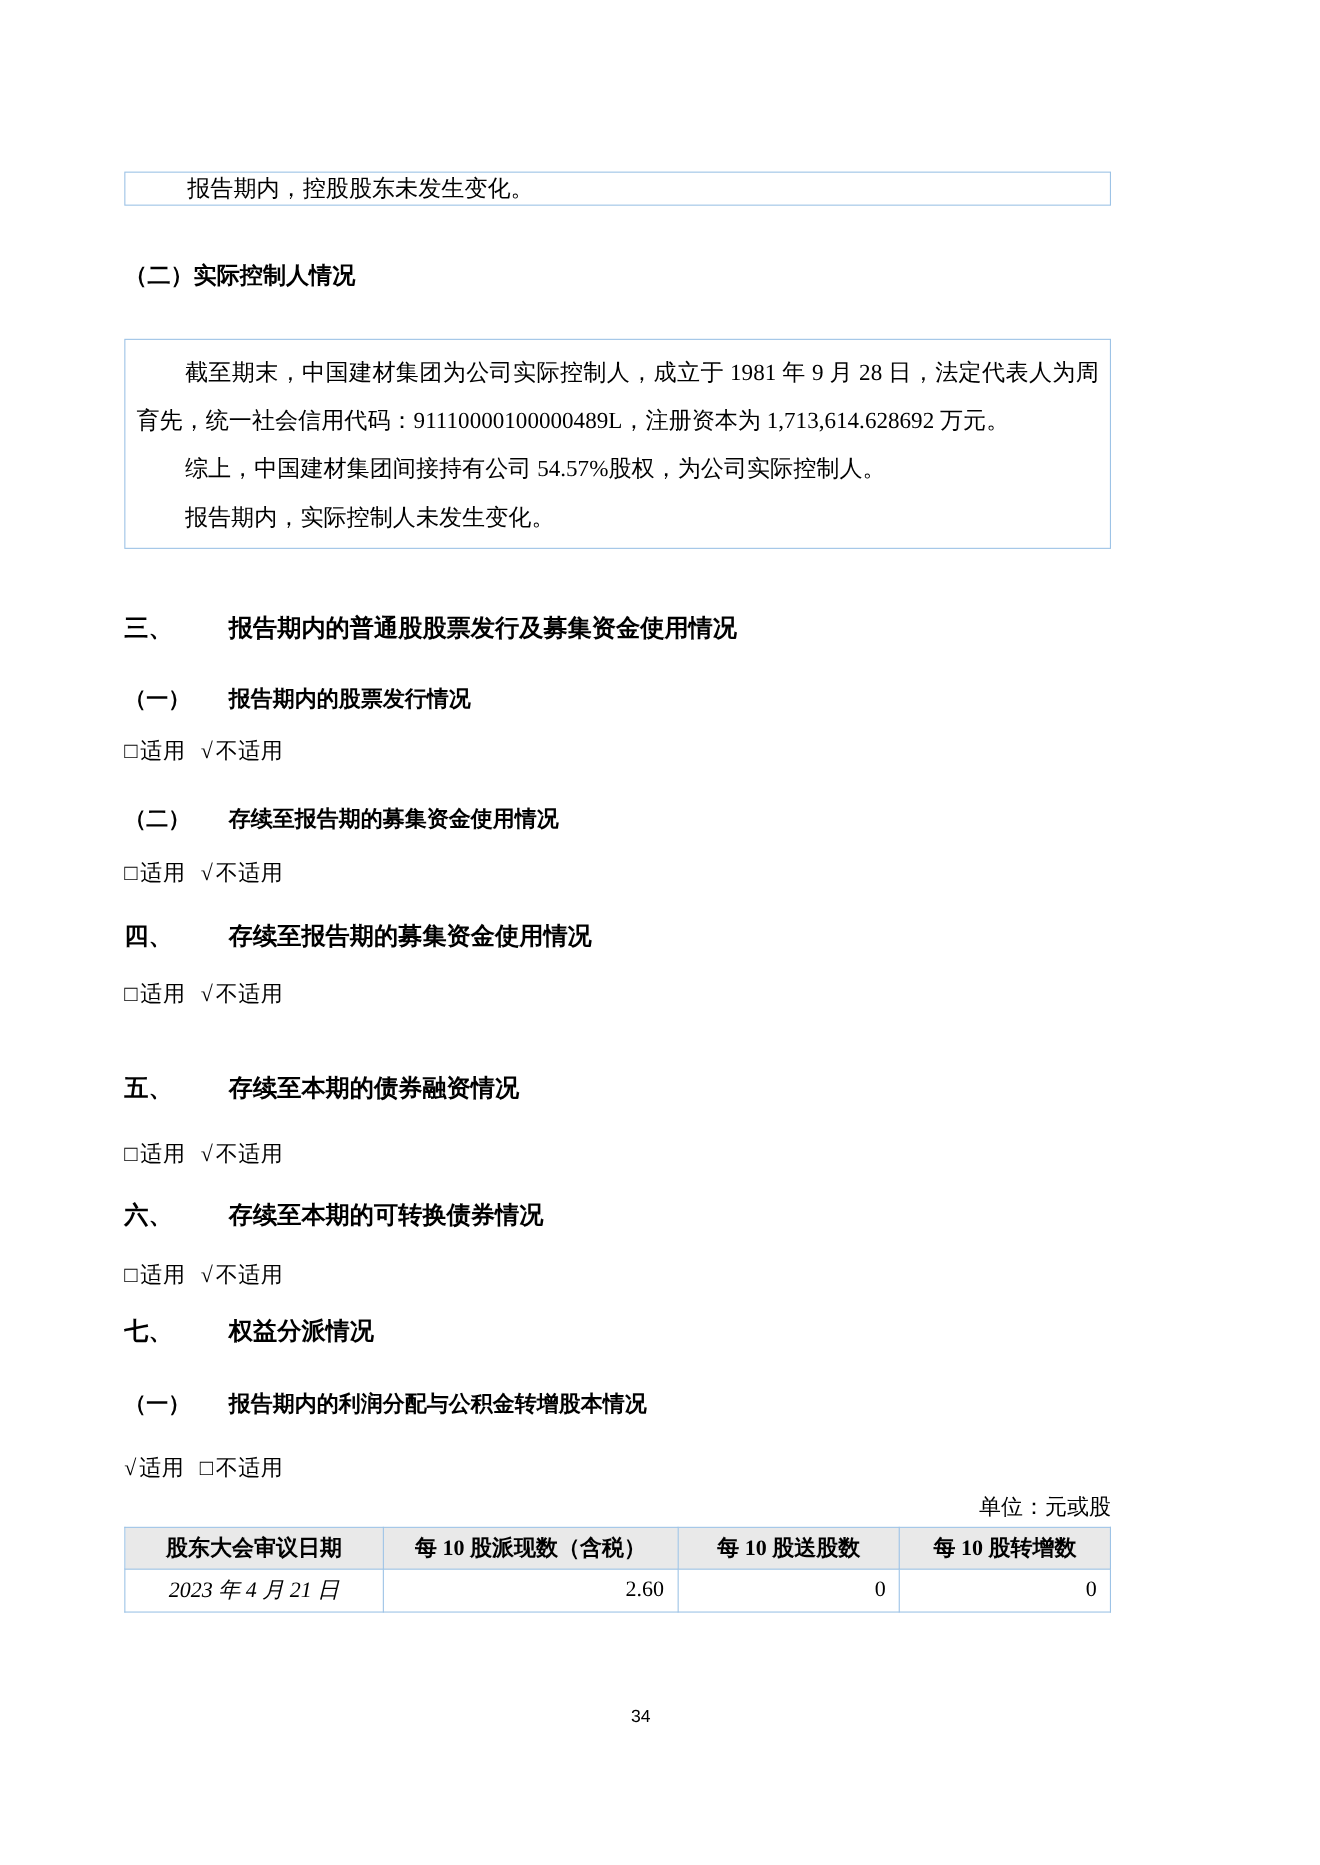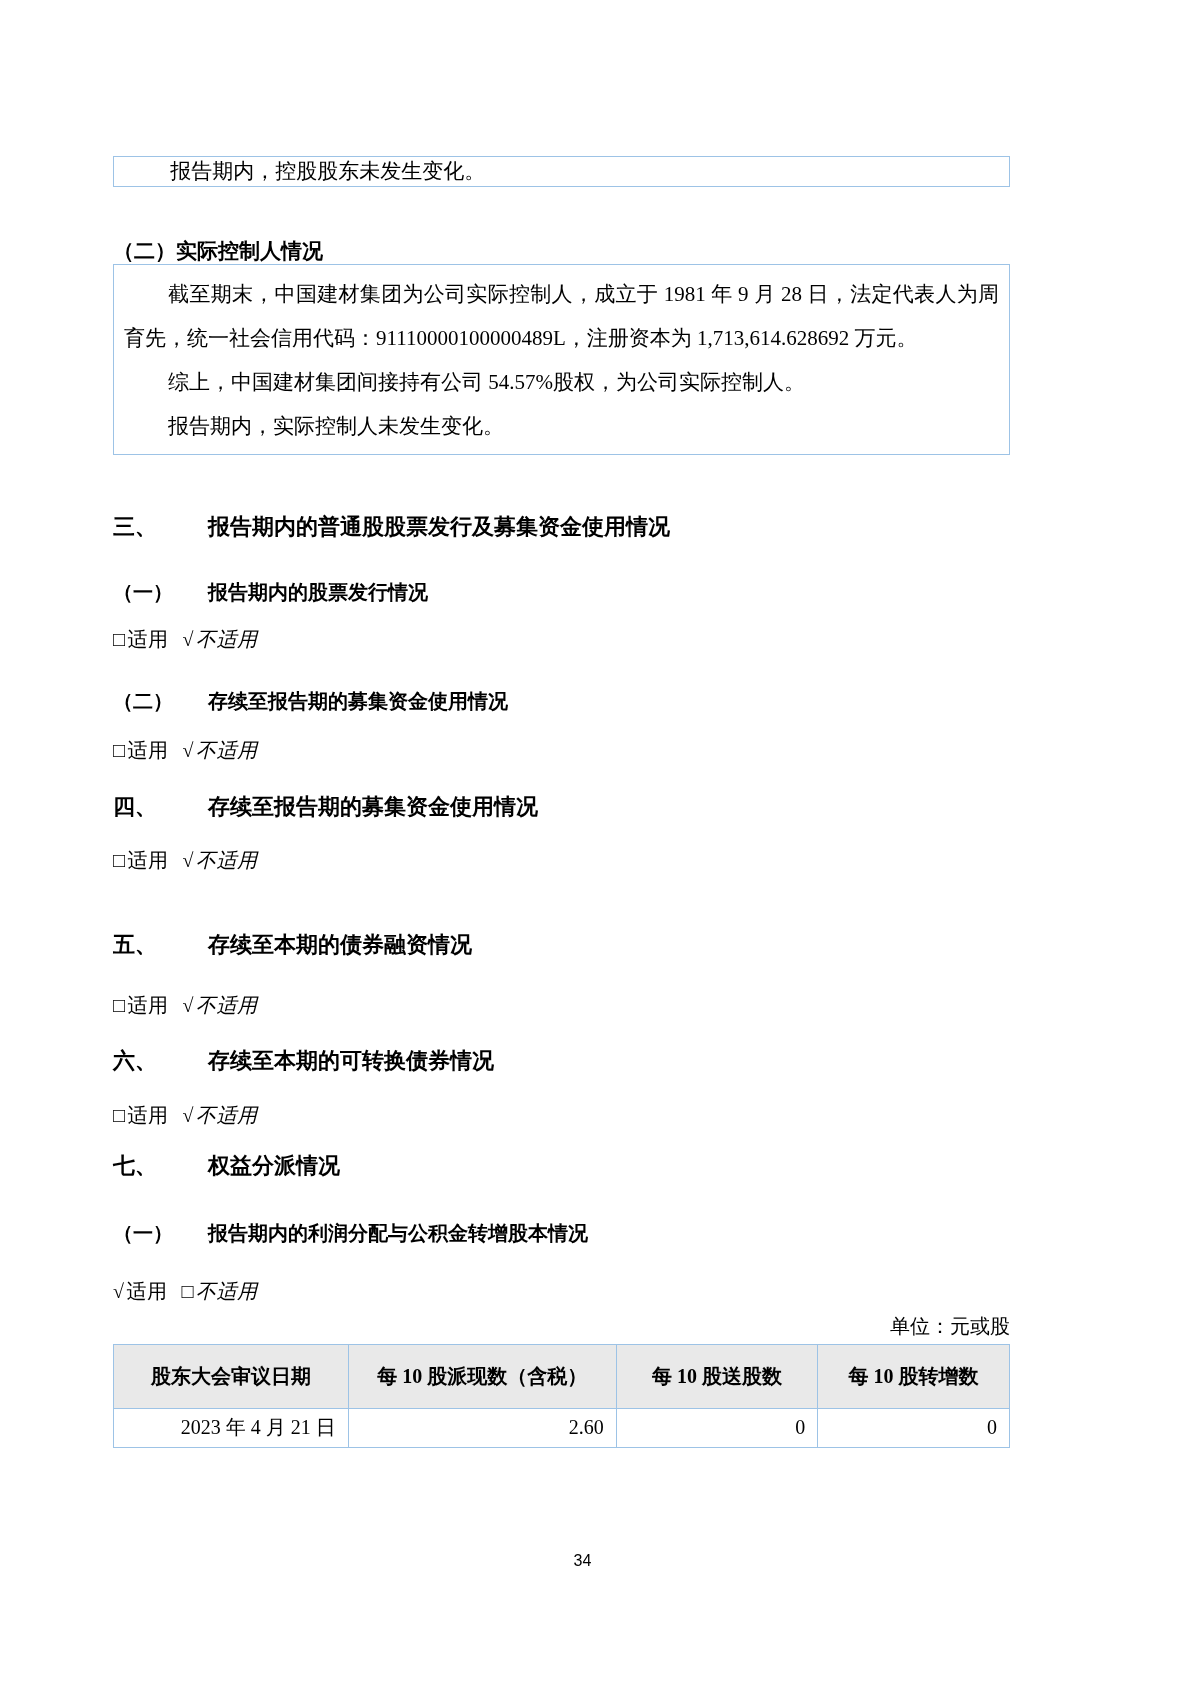--- a/index.html
+++ b/index.html
@@ -18,20 +18,21 @@
     background:#ffffff;
     font-size:21px;
   }
   .qbox-top {
     margin-top:140px;
     padding:2px 10px 3px 10px;
     line-height:24px;
   }
   .qbox-top p { text-indent:2.2em; }
   .qbox-main {
+    margin-top:44px;
     padding:7px 10px 6px 10px;
     line-height:44px;
   }
   .qbox-main p {
     text-indent:2.1em;
     text-align:justify;
     text-justify:inter-ideograph;
   }
   
   .h-sub2 {
@@ -48,21 +49,21 @@
     font-family:"Liberation Sans","DejaVu Sans",sans-serif;
     font-weight:bold; font-size:20px; line-height:26px;
     display:flex;
   }
   .hnum { display:inline-block; width:95px; flex:0 0 95px; }
   
   .applic {
     font-size:20px; line-height:27px;
     letter-spacing:0.5px;
   }
-  .applic .opt2 { margin-left:14px;font-style:italic; }
+  .applic .opt2 { margin-left:14px; }
   .applic .glyph { margin-right:2px; }
   
   .mt-h3   { margin-top:57px; }
   .mt-h3-1 { margin-top:38px; }
   .mt-app1 { margin-top:21px; }
   .mt-h3-2 { margin-top:35px; }
   .mt-app2 { margin-top:23px; }
   .mt-h4   { margin-top:28px; }
   .mt-app3 { margin-top:26px; }
   .mt-h5   { margin-top:56px; }
@@ -85,27 +86,27 @@
     border-collapse:collapse;
     font-size:20px;
   }
   table.div-table th, table.div-table td {
     border:1px solid #9DC3E6;
   }
   table.div-table th {
     background:#E9E9E9;
     font-weight:bold;
     text-align:center;
-    padding:18px 4px;
+    padding:5px 4px;
   }
   table.div-table td {
     padding:5px 12px 6px 12px;
     background:#ffffff;
   }
-  td.cell-left  { text-align:right; }
+  td.cell-left  { text-align:center;font-style:italic; }
   td.cell-right { text-align:right; }
   .col1 { width:26.2%; }
   .col2 { width:29.9%; }
   .col3 { width:22.5%; }
   .col4 { width:21.4%; }
   
   .pagenum {
     position:absolute; left:0; top:1552px; width:1165px;
     text-align:center; font-size:16px;
     font-family:"Liberation Sans","DejaVu Sans",sans-serif;

